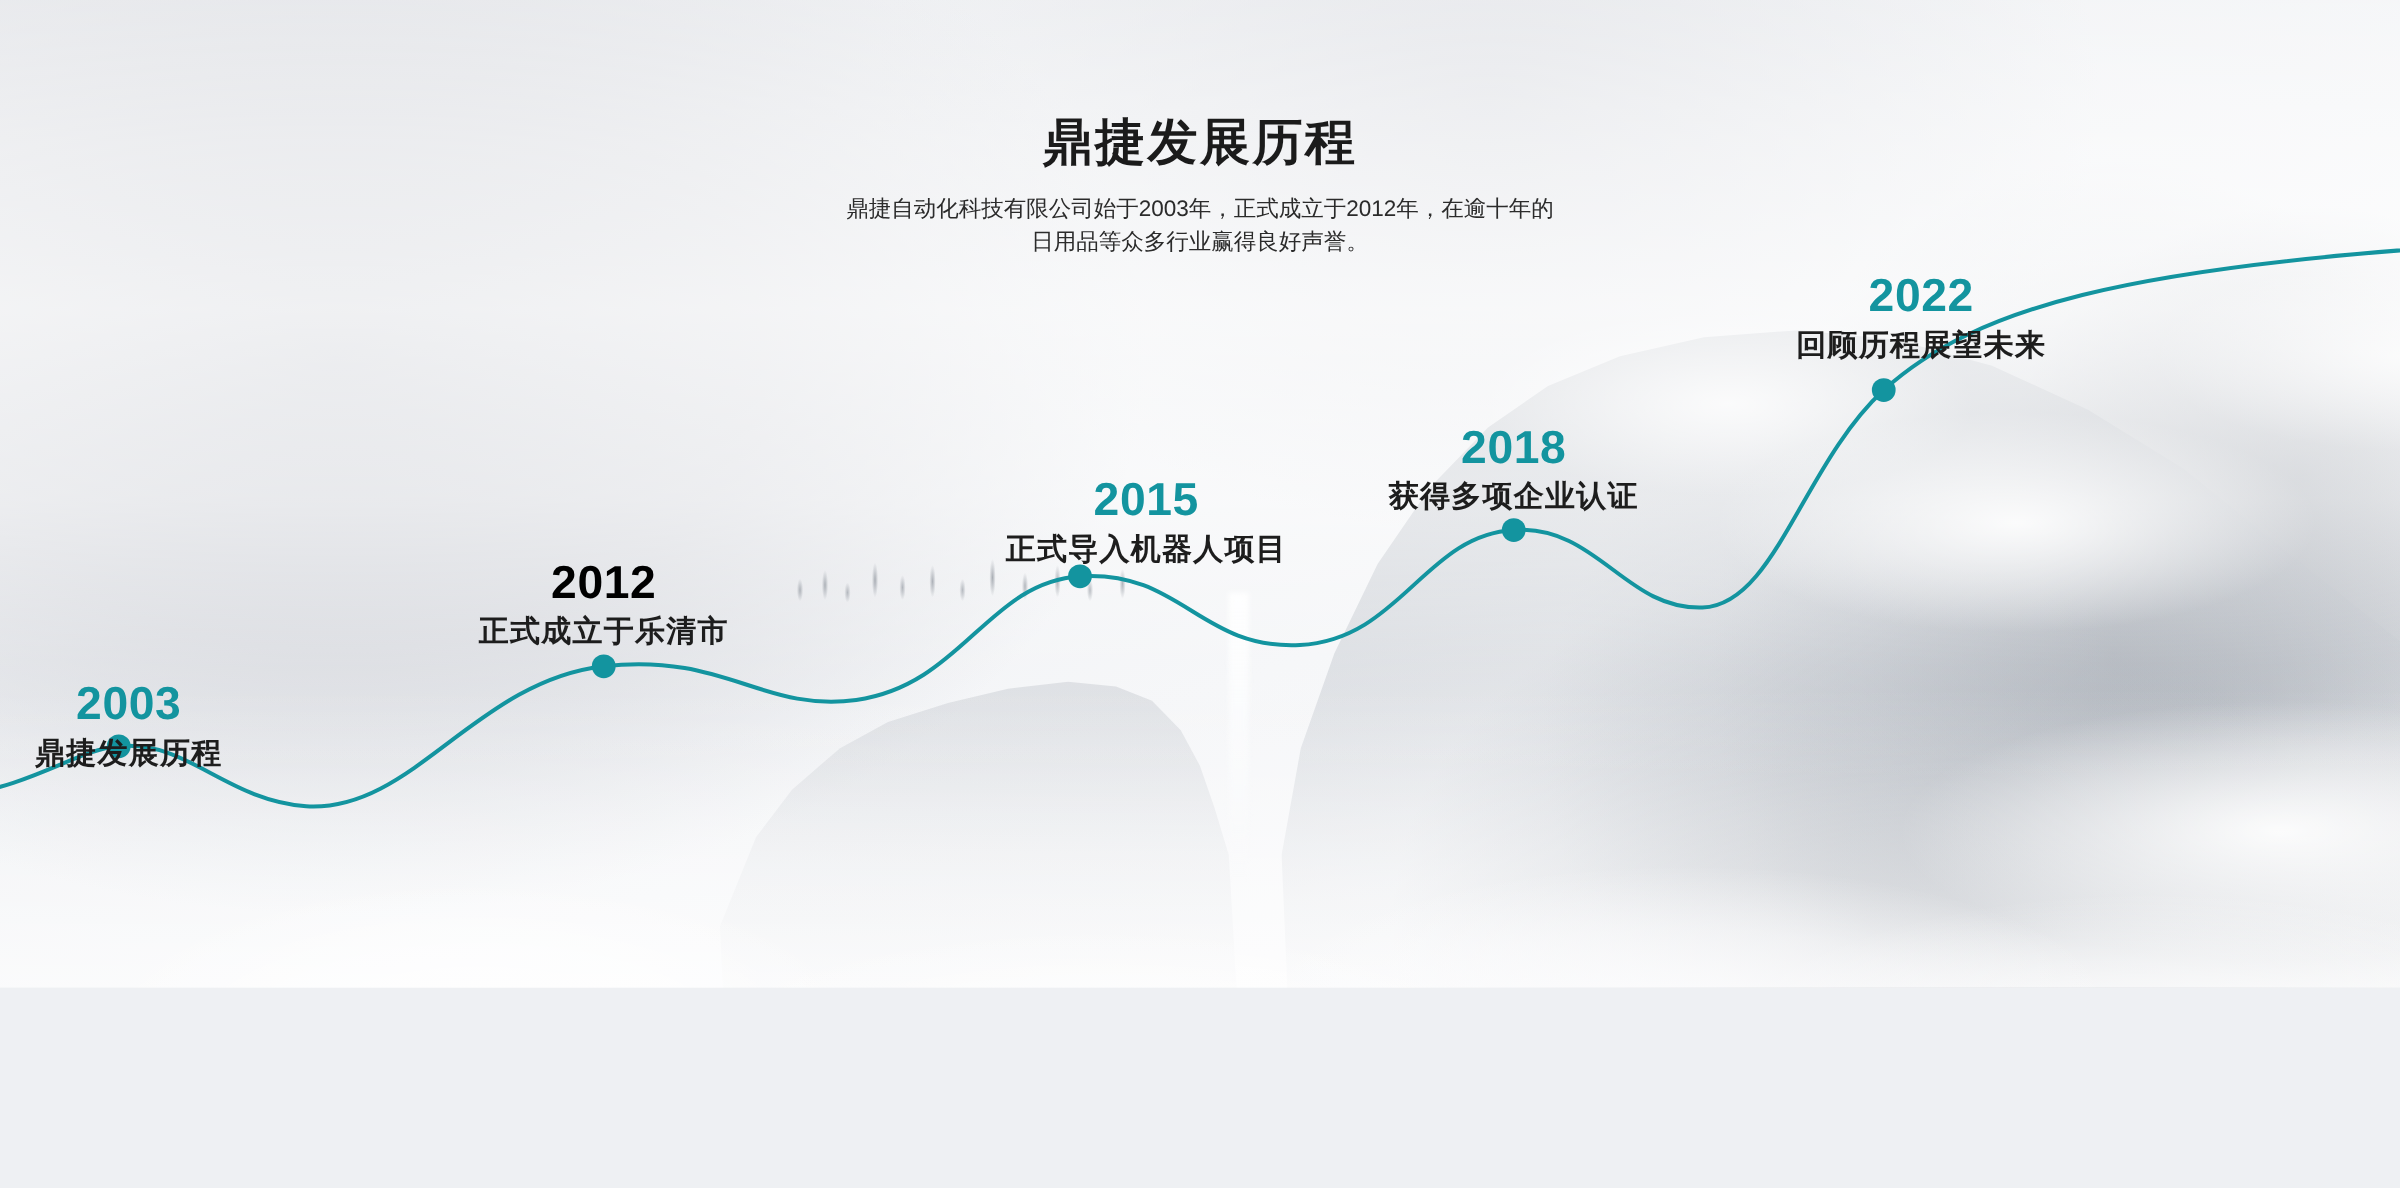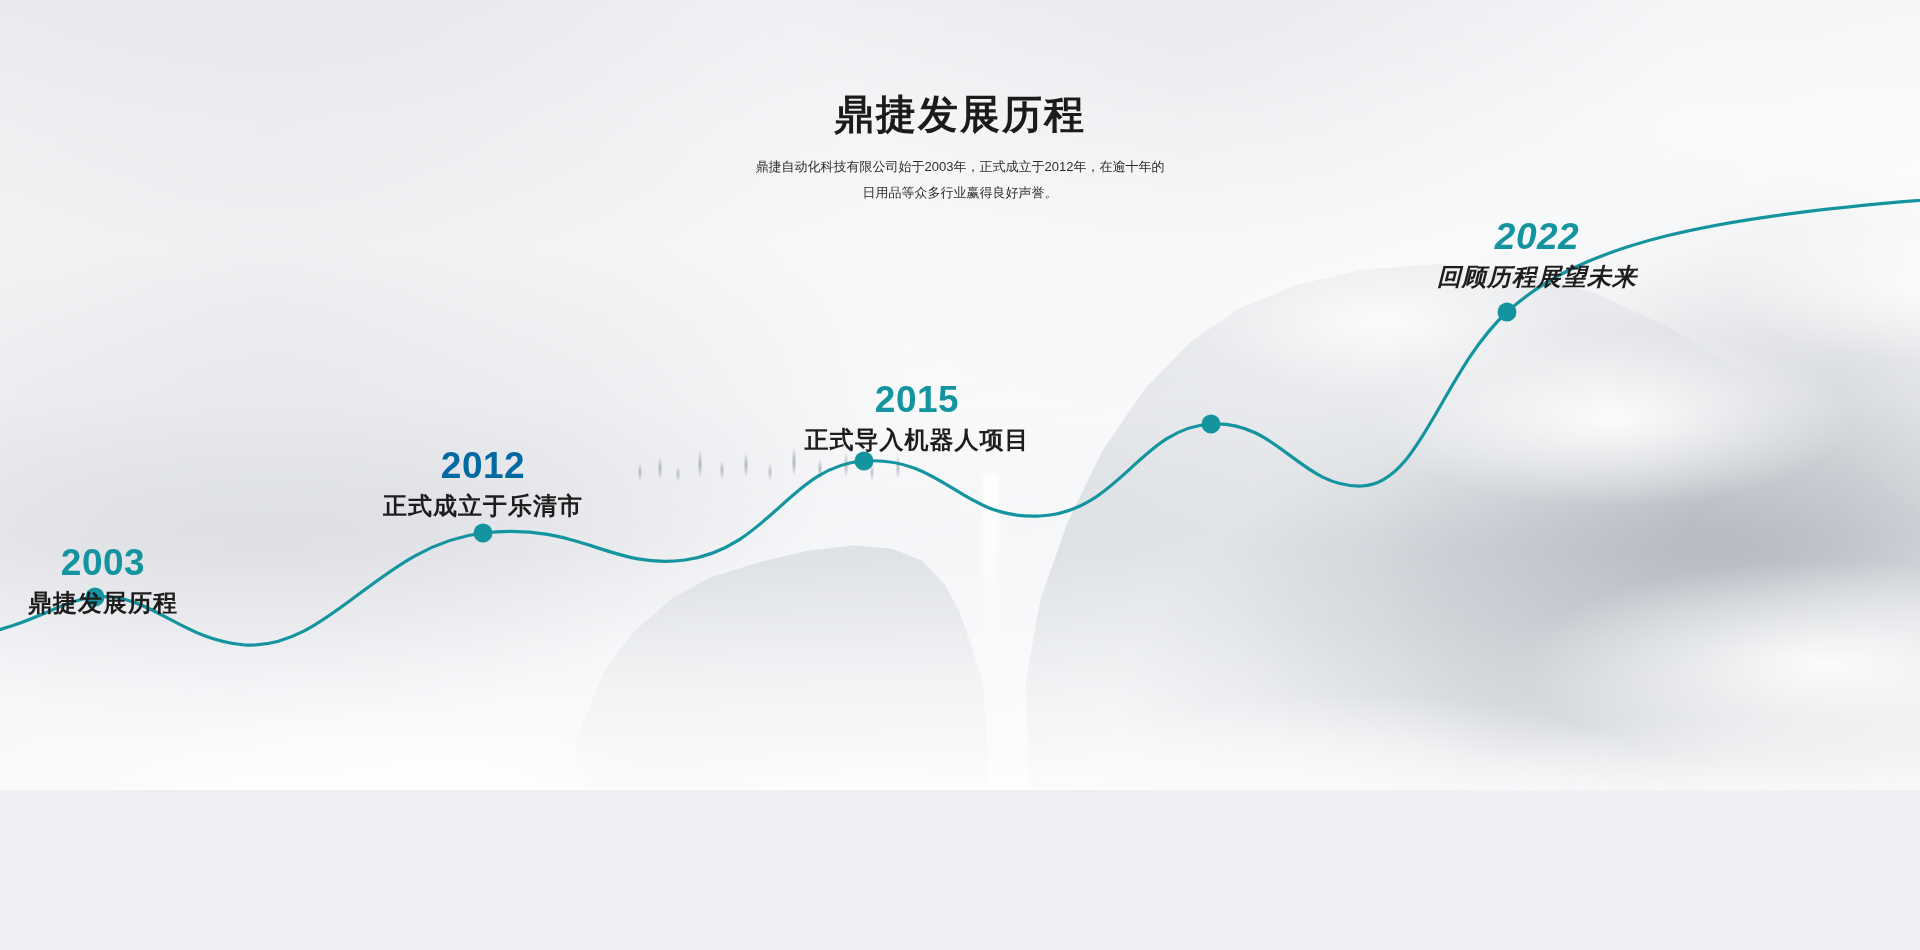--- a/index.html
+++ b/index.html
@@ -139,21 +139,21 @@
   #page-title {
     font-size: 40px;
     font-weight: 700;
     color: #1b1b1b;
     letter-spacing: 2px;
     line-height: 1.1;
     margin: 0;
   }
   #intro {
     margin: 18px 0 0 0;
-    font-size: 13px;
+    font-size: 18px;
     line-height: 26px;
     color: #2b2b2b;
     font-weight: 400;
   }
   #intro .line { display: block; }
 
   
   #timeline-curve {
     position: absolute;
     left: 0; top: 0;
@@ -185,21 +185,21 @@
     color: #1d1d1d;
     letter-spacing: 1px;
     line-height: 1.2;
   }
 
   
   #milestone-2003 { left: 103px;  top: 506px; }
   #milestone-2012 { left: 483px;  top: 447px; }
   #milestone-2015 { left: 871px;  top: 369px; }
   #milestone-2018 { left: 1211px; top: 339px; }
-  #milestone-2022 { left: 1537px; top: 218px; font-style: italic; }
+  #milestone-2022 { left: 1537px; top: 218px; }
 </style>
 </head>
 <body>
 
 <div id="stage">
 
   <div class="bg-layer" id="bg-base"></div>
   <div class="bg-layer" id="bg-right-massif"></div>
   <div class="bg-layer" id="bg-cliff"></div>
   <div class="bg-layer" id="bg-cliff-right"></div>
@@ -238,28 +238,32 @@
       <circle class="dot" cx="1507" cy="312" r="9.5" fill="#13949F"></circle>
     </g>
   </svg>
 
   <div class="milestone" id="milestone-2003" style="left: 103px;">
     <span class="year" style="color: rgb(19, 148, 159); margin-top: 38px;">2003</span>
     <span class="caption">鼎捷发展历程</span>
   </div>
 
   <div class="milestone" id="milestone-2012" style="left: 483px;">
-    <span class="year" style="color: #0369a1;">2012</span>
+    <span class="year" style="color: #000000;">2012</span>
     <span class="caption">正式成立于乐清市</span>
   </div>
 
   <div class="milestone" id="milestone-2015" style="left: 917px; margin-top: 12px;">
     <span class="year" style="color: rgb(19, 148, 159);">2015</span>
     <span class="caption">正式导入机器人项目</span>
   </div>
 
+  <div class="milestone" id="milestone-2018" style="left: 1211px;">
+    <span class="year" style="color: rgb(19, 148, 159);">2018</span>
+    <span class="caption">获得多项企业认证</span>
+  </div>
 
   <div class="milestone" id="milestone-2022" style="left: 1537px;">
     <span class="year" style="color: rgb(19, 148, 159);">2022</span>
     <span class="caption">回顾历程展望未来</span>
   </div>
 
 </div>
 
 </body></html>

